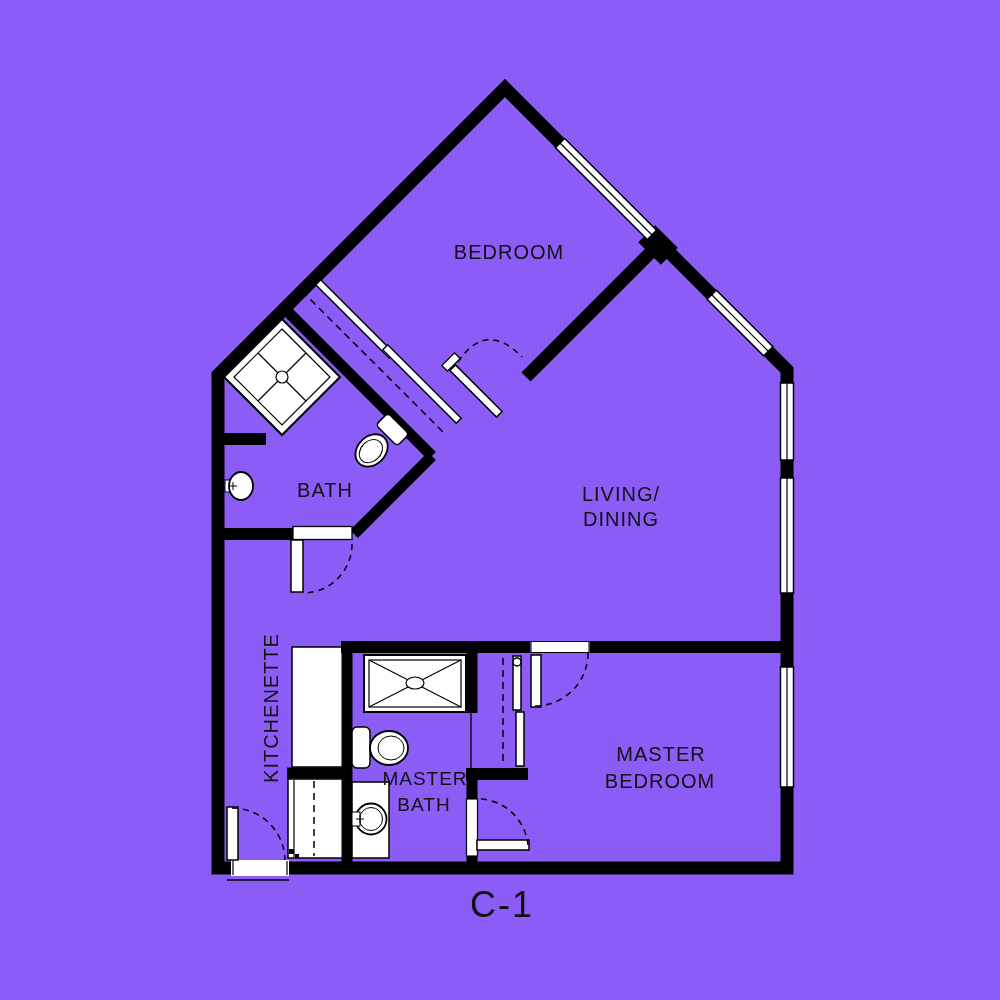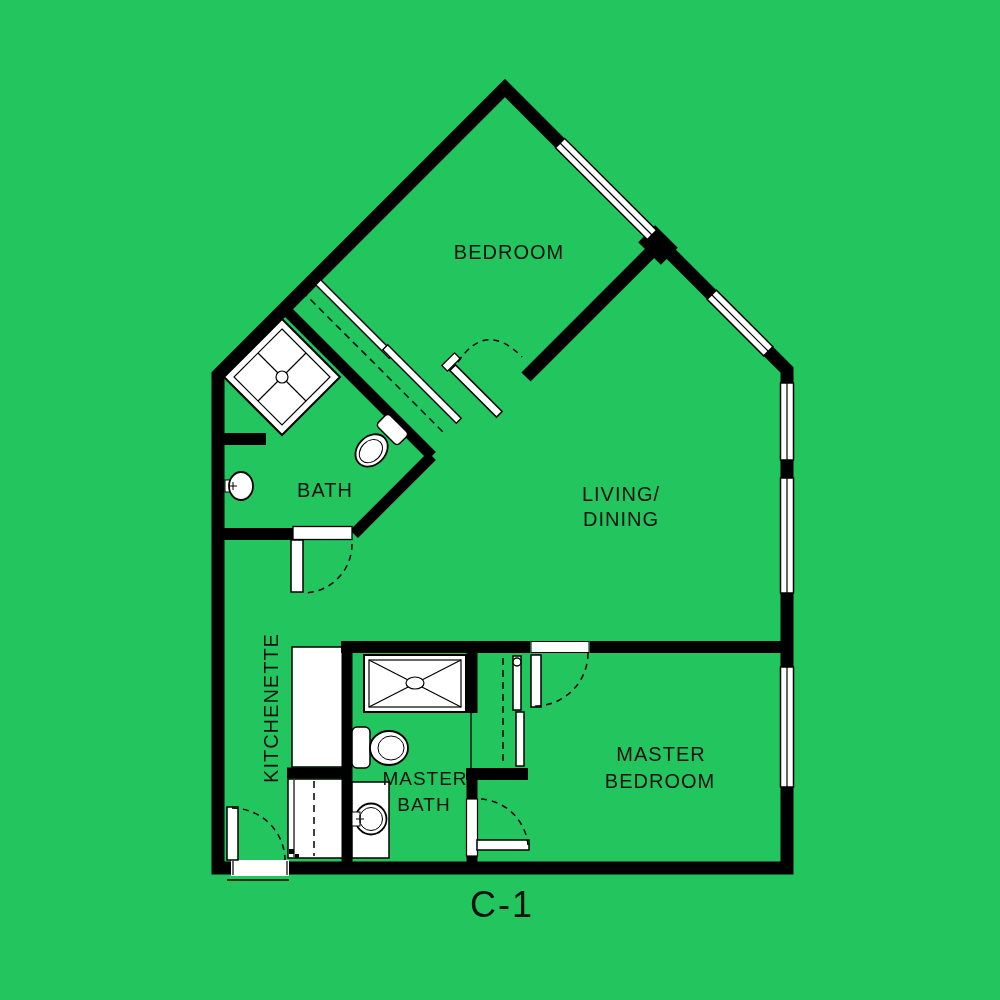--- a/index.html
+++ b/index.html
@@ -1,17 +1,17 @@
 <!DOCTYPE html>
 <html><head>
 <meta charset="utf-8">
 <style>
   html,body{margin:0;padding:0;background:#ffffff;}
   body{width:1000px;height:1000px;font-family:"Liberation Sans",sans-serif;}
-  .plan-wrap{width:1000px;height:1000px;background:#22c55e;text-align:center;}
+  .plan-wrap{width:1000px;height:1000px;background:#8b5cf6;text-align:center;}
   svg{display:block;}
   .wall{stroke:#000;fill:none;}
   .thin{stroke:#000;fill:none;}
   .glyph{fill:#fff;stroke:#000;}
   .swing{fill:none;stroke:#000;stroke-width:1.5;stroke-dasharray:6 5;}
   .dashline{fill:none;stroke:#000;stroke-width:1.5;stroke-dasharray:7 5;}
   text{fill:#111;font-family:"Liberation Sans",sans-serif;letter-spacing:1px;}
   .roomlabel{font-size:20px;}
   .small{font-size:19px;}
   .plancode{font-size:36px;letter-spacing:2px;}

